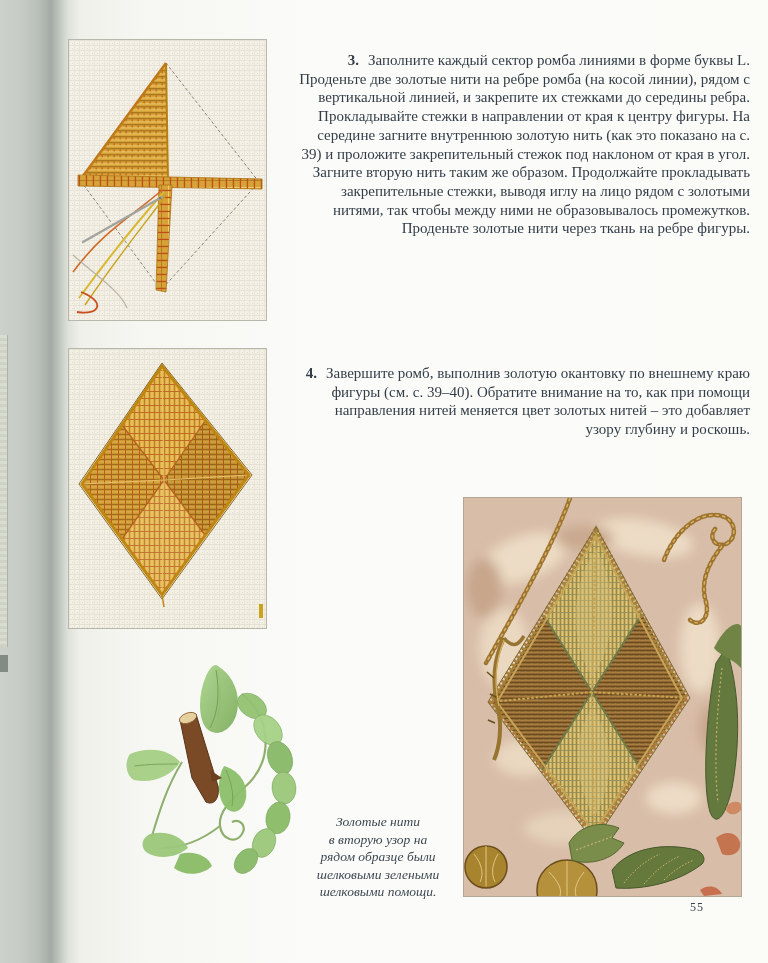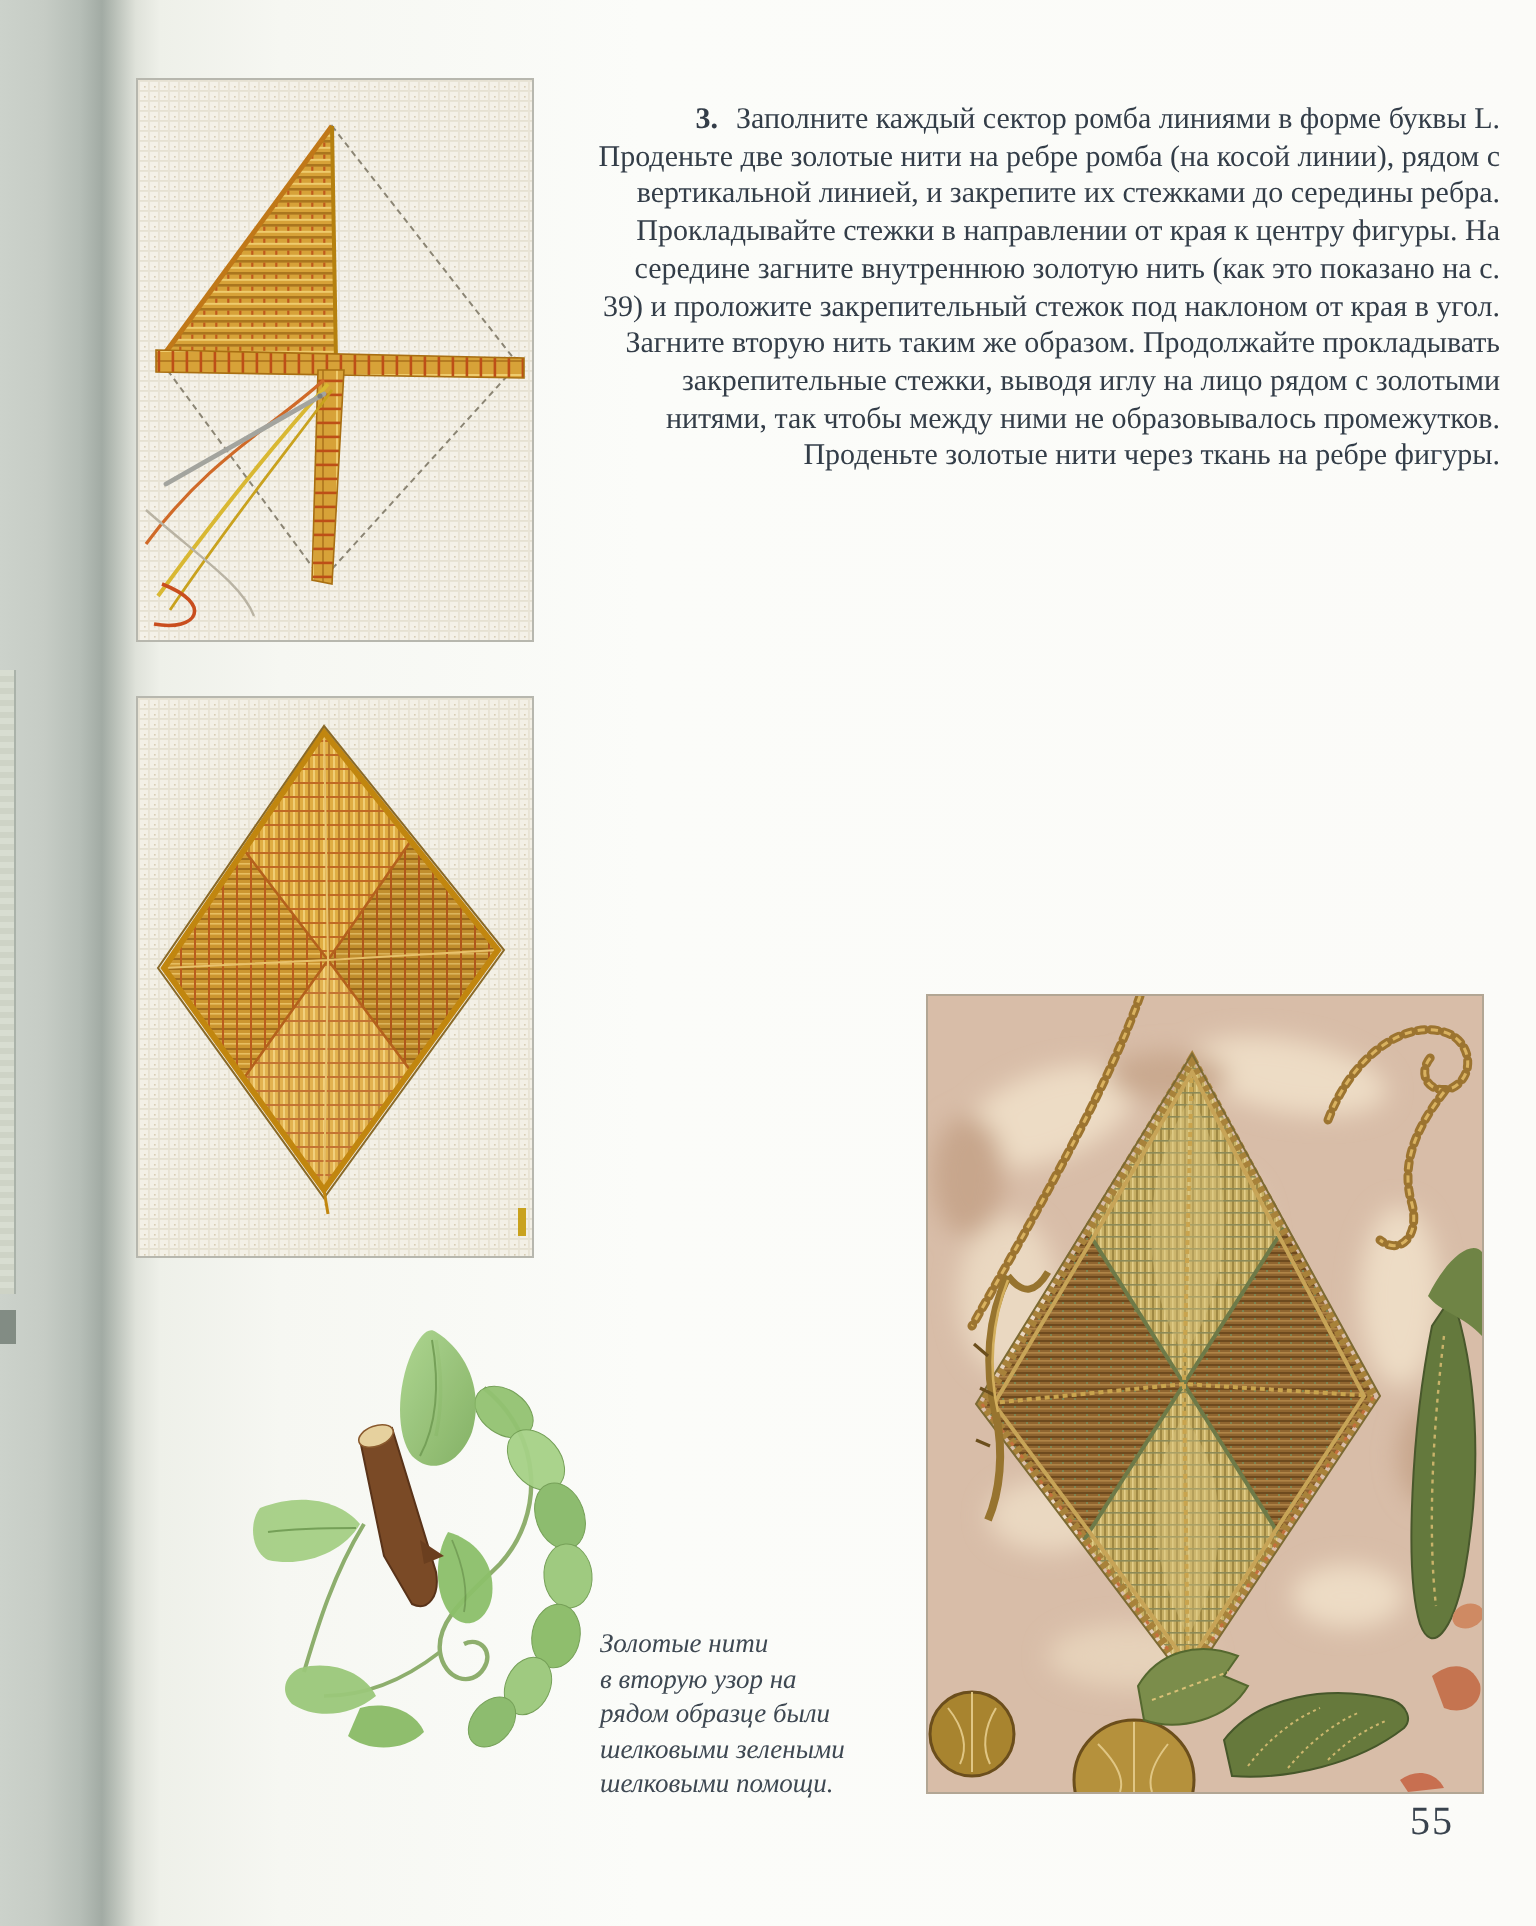--- a/index.html
+++ b/index.html
@@ -31,25 +31,25 @@
   .photo svg{display:block;}
   .mainphoto{box-shadow:0 0 0 1px #b2a694;}
   .step{
     position:absolute;left:296px;width:454px;
     font-size:15px;line-height:18.7px;color:#333d48;text-align:right;
   }
   .step .num{font-weight:bold;margin-right:9px;}
   .caption{
     position:absolute;left:300px;top:813px;width:156px;
     font-style:italic;font-size:13.5px;line-height:17.6px;color:#3e4852;
-    text-align:left;
+    text-align:center;
   }
   .pageno{
-    position:absolute;left:690px;top:900px;width:52px;text-align:center;
-    font-size:20px;color:#39434e;letter-spacing:1px;
+    position:absolute;left:690px;top:900px;width:52px;text-align:left;
+    font-size:12px;color:#39434e;letter-spacing:1px;
   }
   .illustration{position:absolute;}
 </style>
 </head>
 <body>
 
 <div class="book-page">
   <div class="facing-sliver"></div>
   <div class="facing-mark"></div>
 
@@ -143,20 +143,23 @@
         <path d="M95,131 L53,76 M95,131 L136,72 M95,131 L53,190 M95,131 L136,186" stroke="#b4611c" stroke-width="1.3" fill="none"></path>
         <path d="M93,17 L95,131 L93,246 M13,135 L95,131 L180,126" stroke="#e7c06a" stroke-width="1" fill="none"></path>
         <path d="M93,17 L180,126 L93,246 L13,135 Z" fill="none" stroke="#c1860f" stroke-width="3"></path>
         <path d="M93,14 L183,126 L93,250 L10,135 Z" fill="none" stroke="#8a6a28" stroke-width="1"></path>
         <path d="M93,246 L95,258" stroke="#c1860f" stroke-width="1.5"></path>
       </g>
       <rect x="190" y="255" width="4" height="14" fill="#c9a21e"></rect>
     </svg>
   </div>
 
+  <p class="step" style="top:349px;">
+    <span class="num">4.</span><span>Завершите ромб, выполнив золотую окантовку по внешнему краю фигуры (см. с. 39–40). Обратите внимание на то, как при помощи направления нитей меняется цвет золотых нитей – это добавляет узору глубину и роскошь.</span>
+  </p>
 
   <div class="illustration" style="left:122px;top:658px;width:215px;height:232px;">
     <svg width="215" height="232" viewBox="0 0 215 232">
       <defs>
         <linearGradient id="lg1" x1="0" y1="0" x2="1" y2="1">
           <stop offset="0" stop-color="#aad48c"></stop>
             <stop offset="1" stop-color="#7fae5e"></stop>
         </linearGradient>
       </defs>
       <g opacity="0.92">

